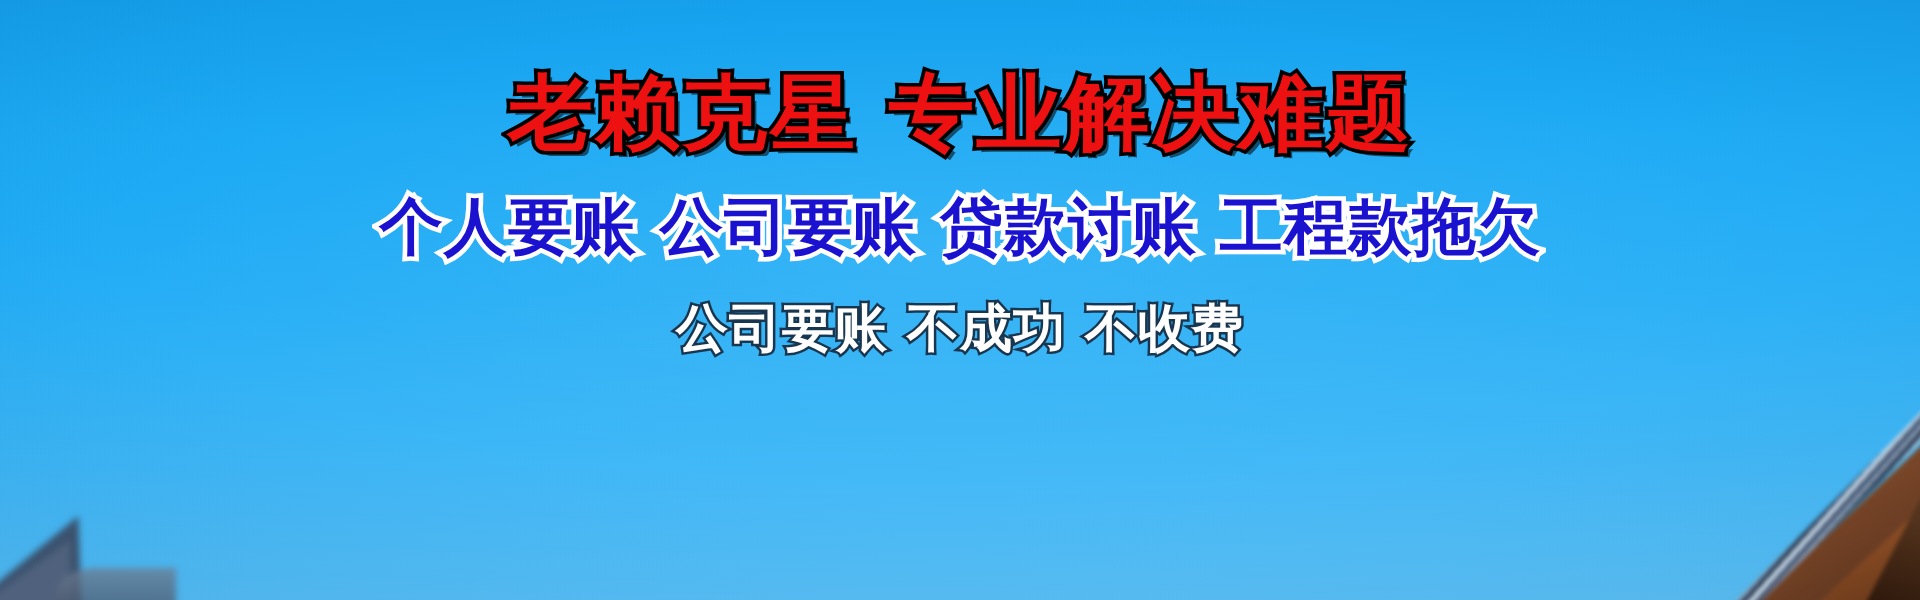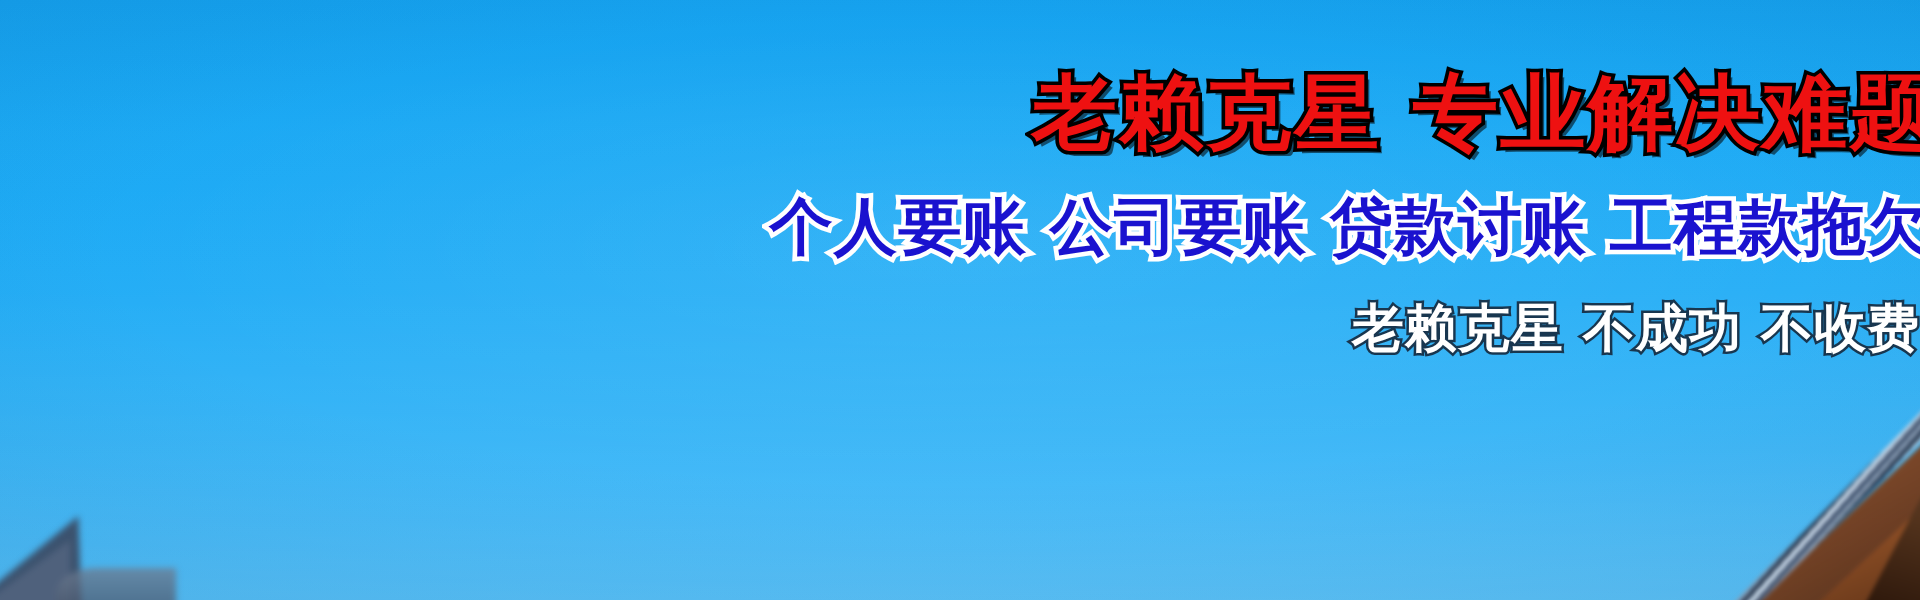--- a/index.html
+++ b/index.html
@@ -127,21 +127,21 @@
     clip-path: polygon(0 100%, 70% 0, 100% 0, 100% 100%);
     opacity: 0.9;
   }
 
   
   .content {
     position: absolute;
     inset: 0;
     display: flex;
     flex-direction: column;
-    align-items: flex-end;
+    align-items: center;
   }
 
   .headline {
     margin-top: 72px;
     font-size: 82px;
     font-weight: 700;
     letter-spacing: 2px;
     color: #ee1111;
     line-height: 1;
     white-space: nowrap;
@@ -198,16 +198,16 @@
       <div class="tiles"></div>
       <div class="dark"></div>
     </div>
   </div>
 
   <div class="content">
     <div class="headline">老赖克星 专业解决难题</div>
 
     <div class="subline">个人要账 公司要账 贷款讨账 工程款拖欠</div>
 
-    <div class="promise">老赖克星 不成功 不收费</div>
+    <div class="promise">公司要账 不成功 不收费</div>
   </div>
 
 </div>
 
 </body></html>

